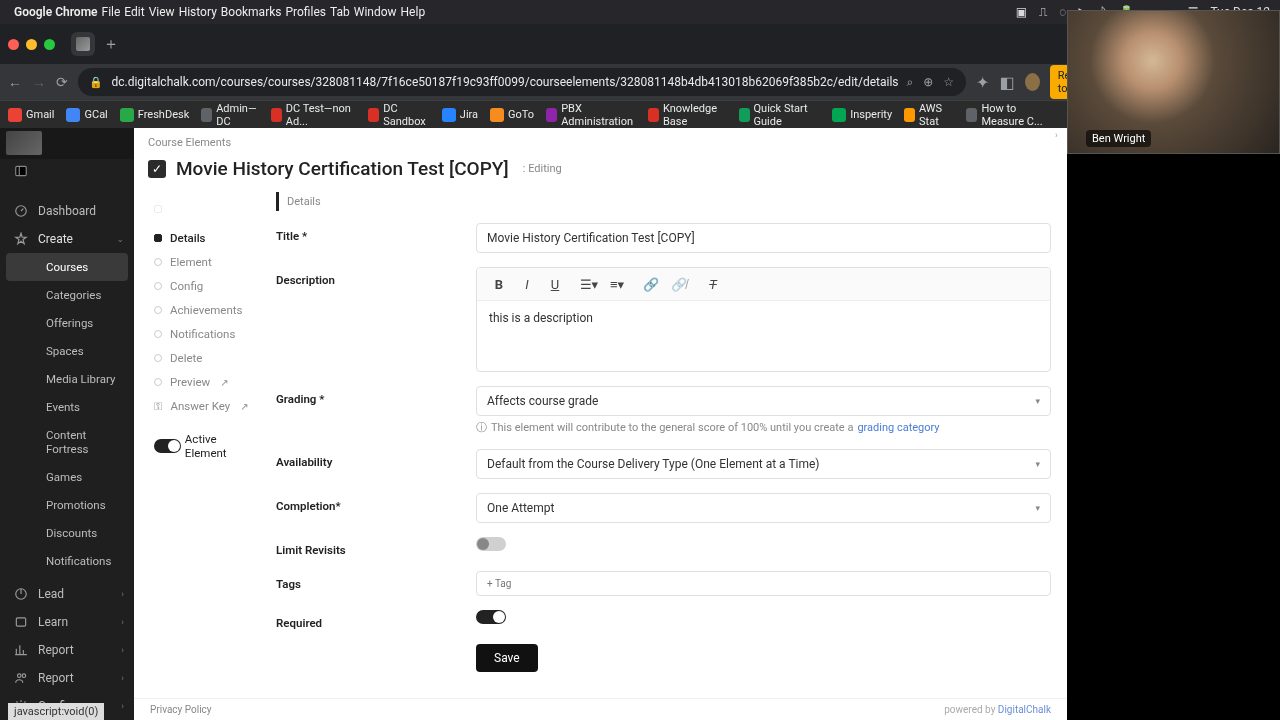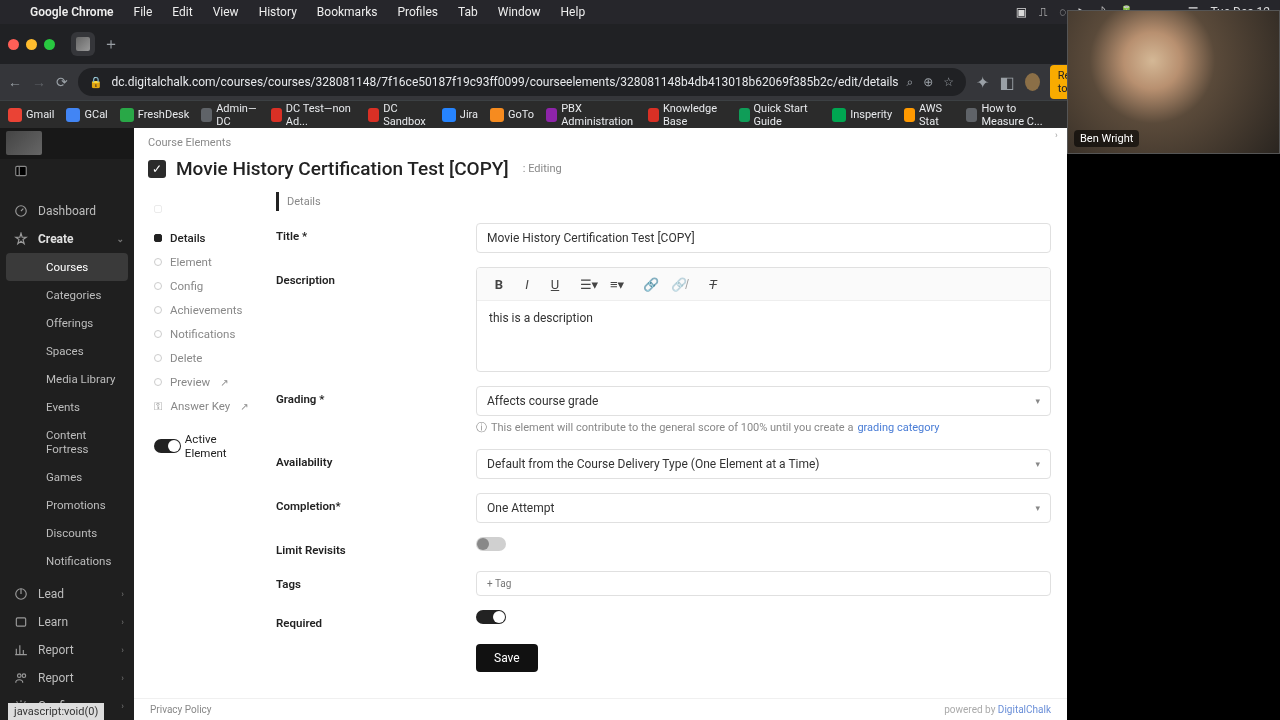--- a/index.html
+++ b/index.html
@@ -1,19 +1,19 @@
 <!DOCTYPE html>
 <html><head>
 <meta charset="utf-8">
 <style>
 * { box-sizing: border-box; margin: 0; padding: 0; font-family: -apple-system, BlinkMacSystemFont, "Segoe UI", Roboto, Helvetica, Arial, sans-serif; }
 body { width: 1280px; height: 720px; overflow: hidden; background: #000; position: relative; }
 
 
-.mac-menubar { height: 24px; background: rgba(40,40,45,0.95); color: #eee; display: flex; align-items: center; font-size: 12px; padding: 0 10px; gap: 20px; }
+.mac-menubar { height: 24px; background: rgba(40,40,45,0.95); color: #eee; display: flex; align-items: center; font-size: 12px; padding: 0 10px; gap: 4px; }
 .mac-menubar .apple { font-size: 14px; }
 .mac-menubar .appname { font-weight: 600; }
 .mac-menubar .spacer { flex: 1; }
 .mac-menubar .right { display: flex; gap: 12px; align-items: center; font-size: 12px; }
 .mac-menubar .right span { opacity: 0.9; }
 
 
 .chrome-window { position: absolute; top: 24px; left: 0; width: 1067px; height: 696px; background: #2b2b2b; display: flex; flex-direction: column; }
 .tab-strip { height: 40px; background: #202124; display: flex; align-items: center; padding: 0 8px; gap: 8px; }
 .traffic-lights { display: flex; gap: 7px; margin-right: 8px; }
@@ -38,21 +38,21 @@
 .bookmarks-bar .bm .fav { width: 14px; height: 14px; border-radius: 3px; background: #5f6368; }
 
 
 .app { flex: 1; background: #fff; display: flex; overflow: hidden; position: relative; }
 .left-rail { width: 134px; background: #1f1f1f; color: #bbb; display: flex; flex-direction: column; font-size: 12px; }
 .left-rail .logo { height: 34px; background: #181818; display: flex; align-items: center; padding-left: 6px; }
 .left-rail .logo-img { width: 36px; height: 24px; background: linear-gradient(135deg,#444,#666); border-radius: 2px; }
 .rail-collapse { height: 28px; display: flex; align-items: center; padding-left: 14px; }
 .rail-collapse svg { stroke: #888; }
 .rail-item { display: flex; align-items: center; padding: 7px 10px 7px 14px; gap: 10px; cursor: pointer; color: #bdbdbd; }
-.rail-item.section { font-weight: 700; color: #e0e0e0; }
+.rail-item.section { font-weight: 400; color: #e0e0e0; }
 .rail-item.sub { padding-left: 46px; font-size: 11.5px; }
 .rail-item.sub.active { background: #3a3a3a; color: #fff; border-radius: 4px; margin: 0 6px; padding-left: 40px; }
 .rail-item .ico { width: 14px; height: 14px; display: flex; align-items: center; justify-content: center; }
 .rail-item .ico svg { stroke: #999; fill: none; }
 .rail-item .caret { margin-left: auto; font-size: 9px; color: #777; }
 
 .main { flex: 1; background: #fff; display: flex; flex-direction: column; overflow: auto; }
 .breadcrumb { padding: 8px 14px 4px; font-size: 11px; color: #8a8a8a; }
 .page-title-row { display: flex; align-items: center; padding: 4px 14px 12px; gap: 10px; }
 .page-title-row .chk { width: 18px; height: 18px; border-radius: 3px; background: #2b2b2b; display: flex; align-items: center; justify-content: center; color: #fff; font-size: 12px; }
@@ -98,21 +98,21 @@
 .save-btn { background: #111; color: #fff; border: none; padding: 7px 18px; border-radius: 4px; font-size: 12px; cursor: pointer; }
 
 .footer { position: absolute; bottom: 0; left: 134px; right: 0; height: 22px; display: flex; align-items: center; justify-content: space-between; padding: 0 16px; font-size: 10px; color: #aaa; background: #fff; border-top: 1px solid #f0f0f0; }
 .footer a { color: #888; text-decoration: none; }
 
 .status-bar { position: absolute; bottom: 0; left: 8px; background: #ddd; color: #333; font-size: 11px; padding: 2px 6px; }
 
 
 .zoom-overlay { position: absolute; top: 10px; right: 0; width: 213px; height: 144px; background: #333; border: 1px solid #555; }
 .zoom-overlay .cam { width: 100%; height: 100%; background: radial-gradient(circle at 40% 35%, #d4b896 0%, #b89070 18%, #5a4a3a 40%, #2a2520 100%); position: relative; }
-.zoom-overlay .name-tag { position: absolute; bottom: 6px; left: 6px; background: rgba(0,0,0,0.6); color: #fff; font-size: 11px; padding: 2px 6px; border-radius: 4px; }
+.zoom-overlay .name-tag { position: absolute; bottom: 6px; left: 18px; background: rgba(0,0,0,0.6); color: #fff; font-size: 11px; padding: 2px 6px; border-radius: 4px; }
 
 .panel-right-indicator { position: absolute; right: 2px; top: 2px; width: 10px; font-size: 9px; color: #aaa; }
 </style>
 </head>
 <body>
 
 <div class="mac-menubar">
   <span class="apple"></span>
   <span class="appname">Google Chrome</span>
   <span>File</span>

